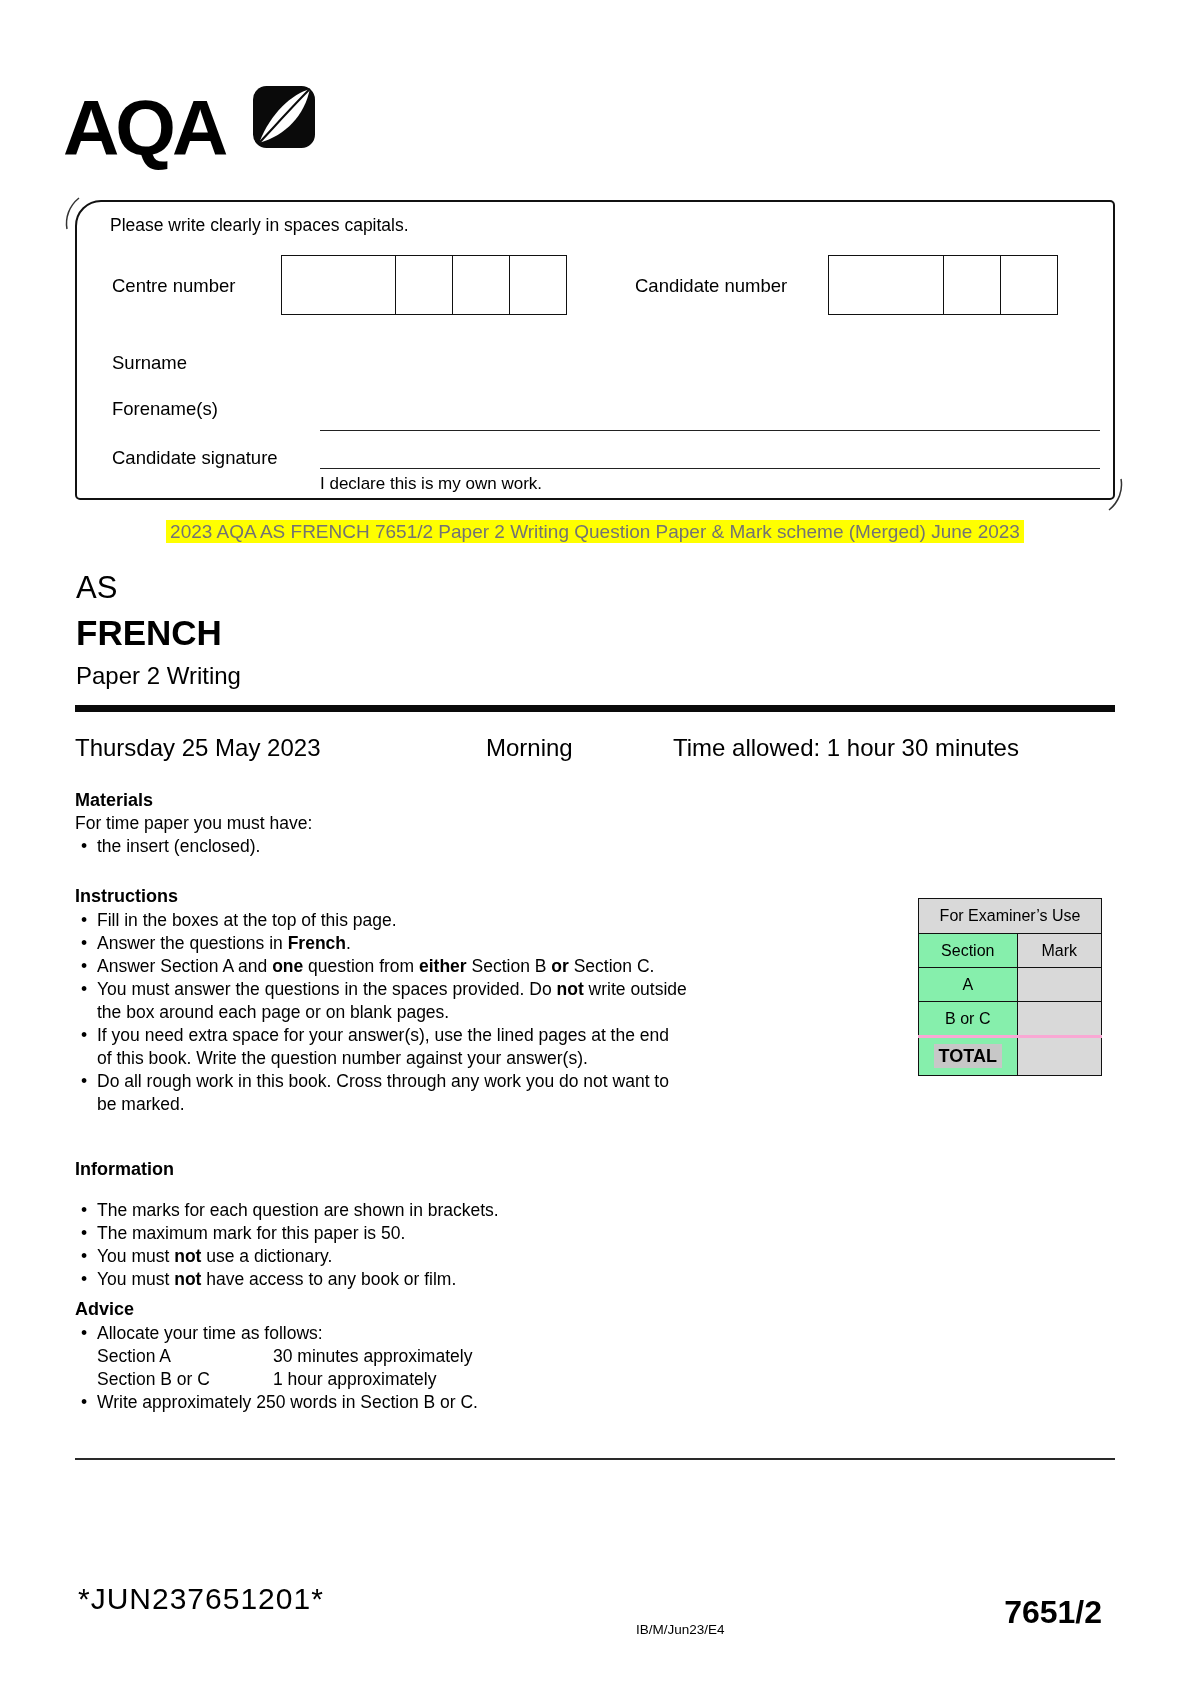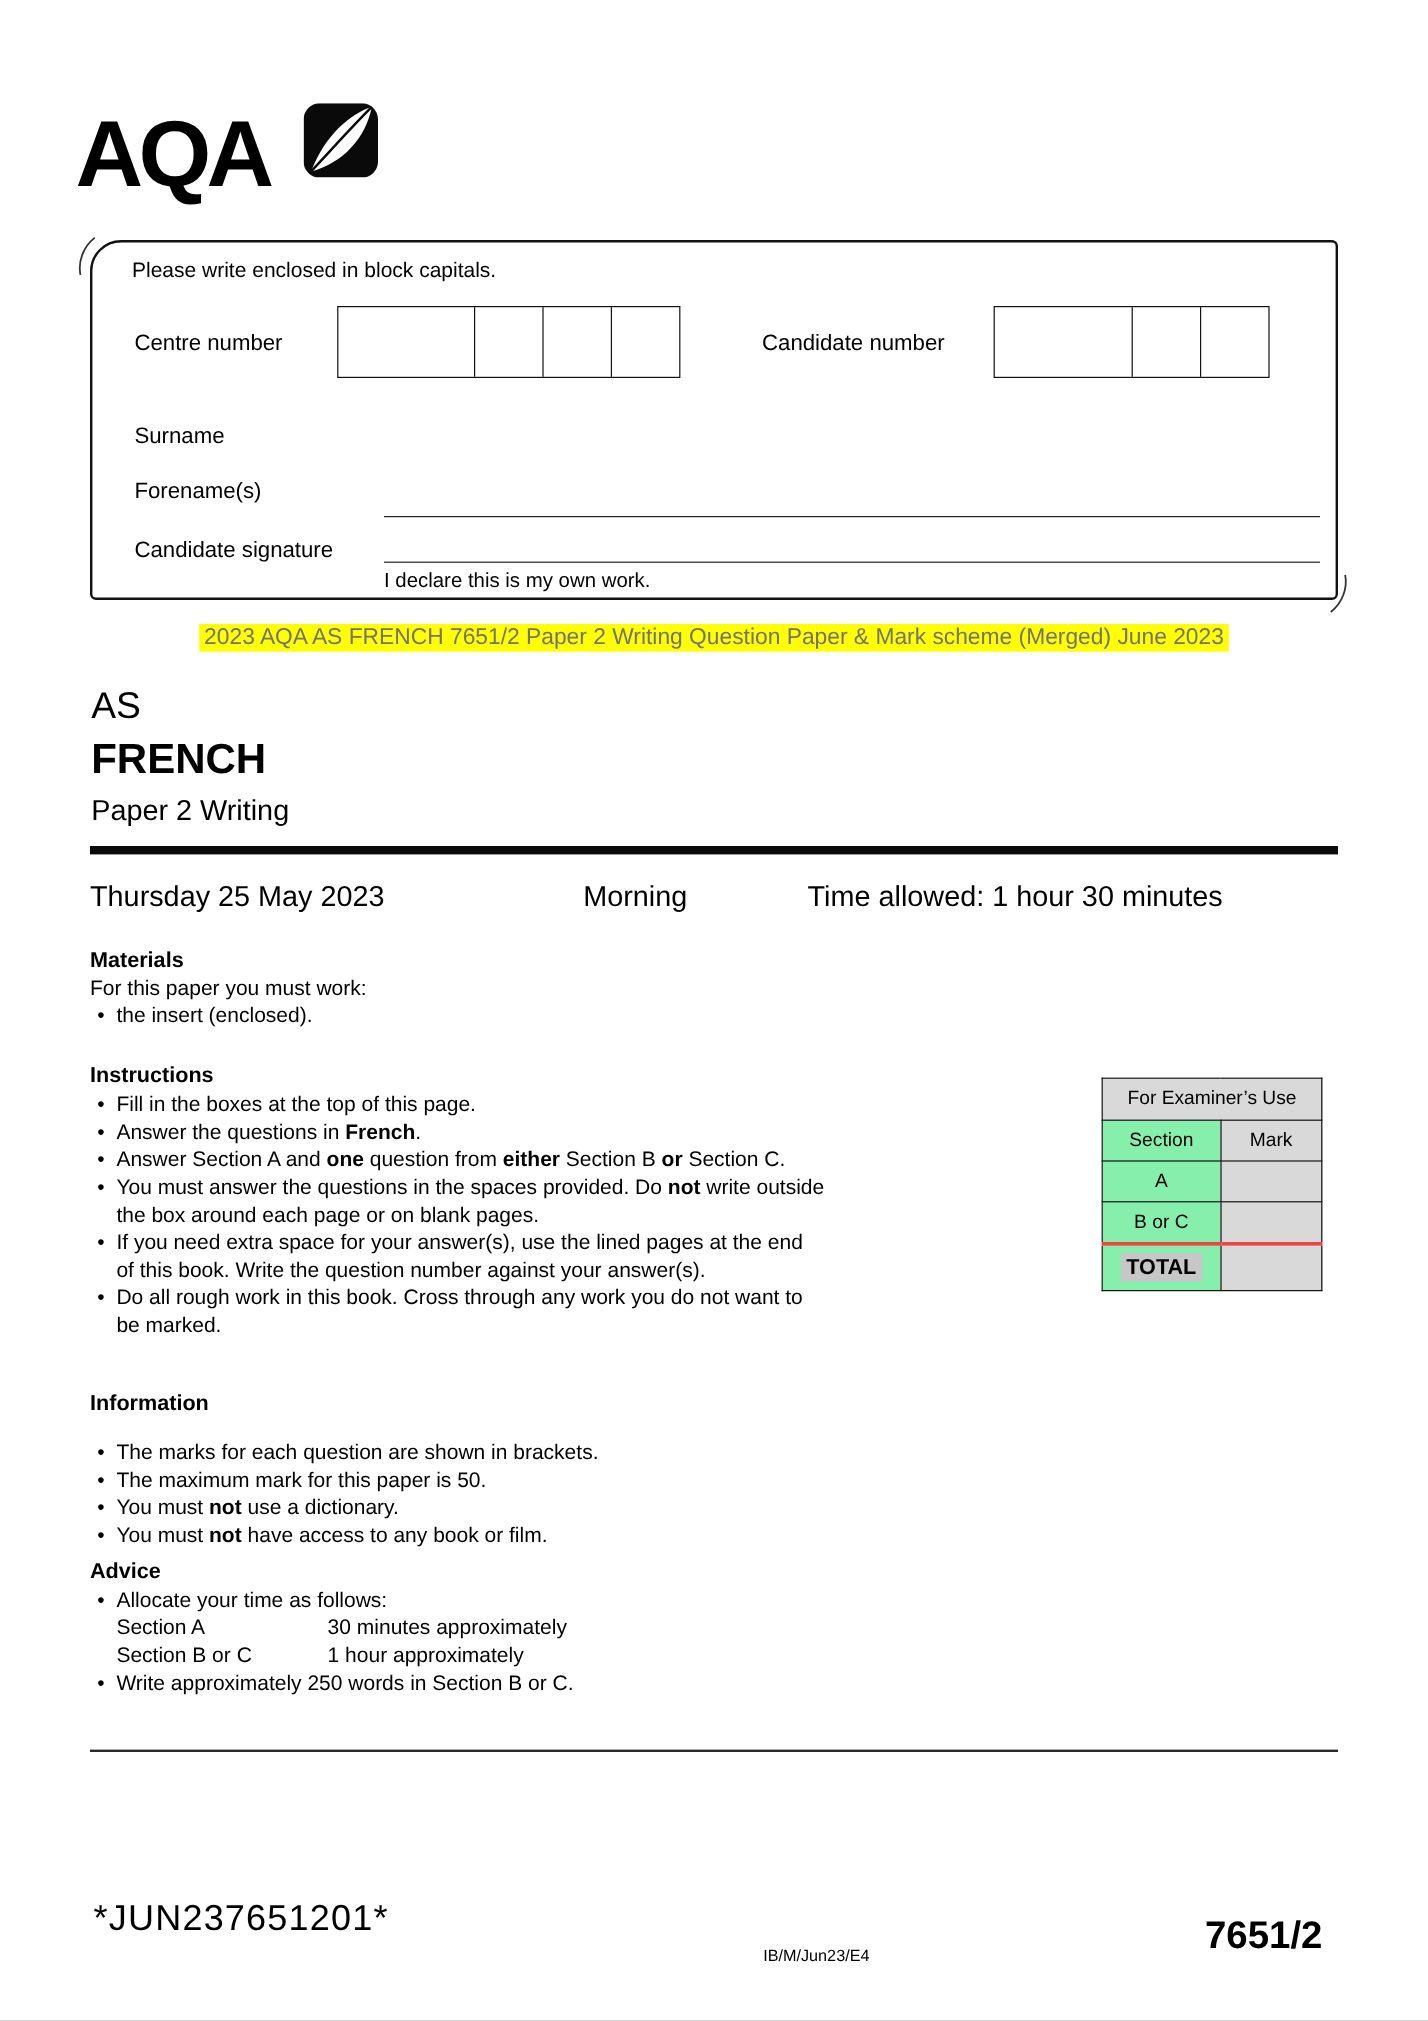--- a/index.html
+++ b/index.html
@@ -42,21 +42,21 @@
   .txt li{position:relative;padding-left:22px;}
   .txt li.bullet::before{content:"\2022";position:absolute;left:6px;top:0;}
   .txt li b{font-weight:700;}
   .sched-label{display:inline-block;width:176px;}
   
   #examiner-table{position:absolute;left:918px;top:898px;border-collapse:collapse;font-size:16px;}
   #examiner-table td{border:1.5px solid #111;text-align:center;vertical-align:middle;padding:0;}
   #examiner-table .t-title{width:182px;height:34px;background:#d9d9d9;}
   #examiner-table .c-sec{width:97px;height:33px;background:#86efac;}
   #examiner-table .c-mark{width:83px;background:#d9d9d9;}
-  #examiner-table tr.t-total td{border-top:3px solid #ef4444;height:37px;}
+  #examiner-table tr.t-total td{border-top:3px solid #f9a8d4;height:37px;}
   #examiner-table .total-hl{font-weight:700;font-size:18px;background:#c7c7c7;padding:2px 5px;}
   
   #thin-rule{position:absolute;left:75px;top:1458px;width:1040px;height:2px;background:#2a2a2a;}
   #footer-barcode{position:absolute;left:78px;top:1582px;font-size:30px;letter-spacing:1px;}
   #footer-ref{position:absolute;left:636px;top:1622px;font-size:13.5px;}
   #footer-code{position:absolute;right:88px;top:1594px;font-size:32px;font-weight:700;}
 </style>
 </head>
 <body>
 
@@ -72,21 +72,21 @@
   </div>
 
   <div id="cand-box">
     <svg class="corner-curl" style="left:-14px;top:-6px" width="18" height="34" viewBox="0 0 18 34">
       <path d="M16 2 C6 10 2 22 4 33" stroke="#333" stroke-width="1.5" fill="none"></path>
     </svg>
     <svg class="corner-curl" style="right:-12px;bottom:-14px" width="18" height="34" viewBox="0 0 18 34">
       <path d="M2 32 C12 24 16 12 14 1" stroke="#333" stroke-width="1.5" fill="none"></path>
     </svg>
 
-    <div class="lbl" style="left:33px;top:13px;font-size:17.5px">Please write enclosed in block capitals.</div>
+    <div class="lbl" style="left:33px;top:13px;font-size:17.5px">Please write clearly in spaces capitals.</div>
 
     <div class="lbl" style="left:35px;top:73px">Centre number</div>
     <div class="digit-row" style="left:204px;top:53px">
       <div class="cell" style="width:113px"></div>
       <div class="cell" style="width:57px"></div>
       <div class="cell" style="width:57px"></div>
       <div class="cell" style="width:57px"></div>
     </div>
 
     <div class="lbl" style="left:558px;top:73px">Candidate number</div>
@@ -115,21 +115,21 @@
   <div id="title-subject">FRENCH</div>
   <div id="title-paper">Paper 2 Writing</div>
   <div id="thick-rule"></div>
 
   <div class="session" style="left:75px">Thursday 25 May 2023</div>
   <div class="session" style="left:486px">Morning</div>
   <div class="session" style="left:673px">Time allowed: 1 hour 30 minutes</div>
 
   <div class="txt" style="top:789px" id="sec-materials">
     <h3>Materials</h3>
-    <p>For this paper you must work:</p>
+    <p>For time paper you must have:</p>
     <ul>
         <li class="bullet"><span>the insert (enclosed).</span></li>
       </ul>
   </div>
 
   <div class="txt" style="top:885px" id="sec-instructions">
     <h3 style="margin-bottom:1px">Instructions</h3>
     <ul>
         <li class="bullet"><span>Fill in the boxes at the top of this page.</span></li>
         <li class="bullet"><span>Answer the questions in </span><b>French</b><span>.</span></li>

